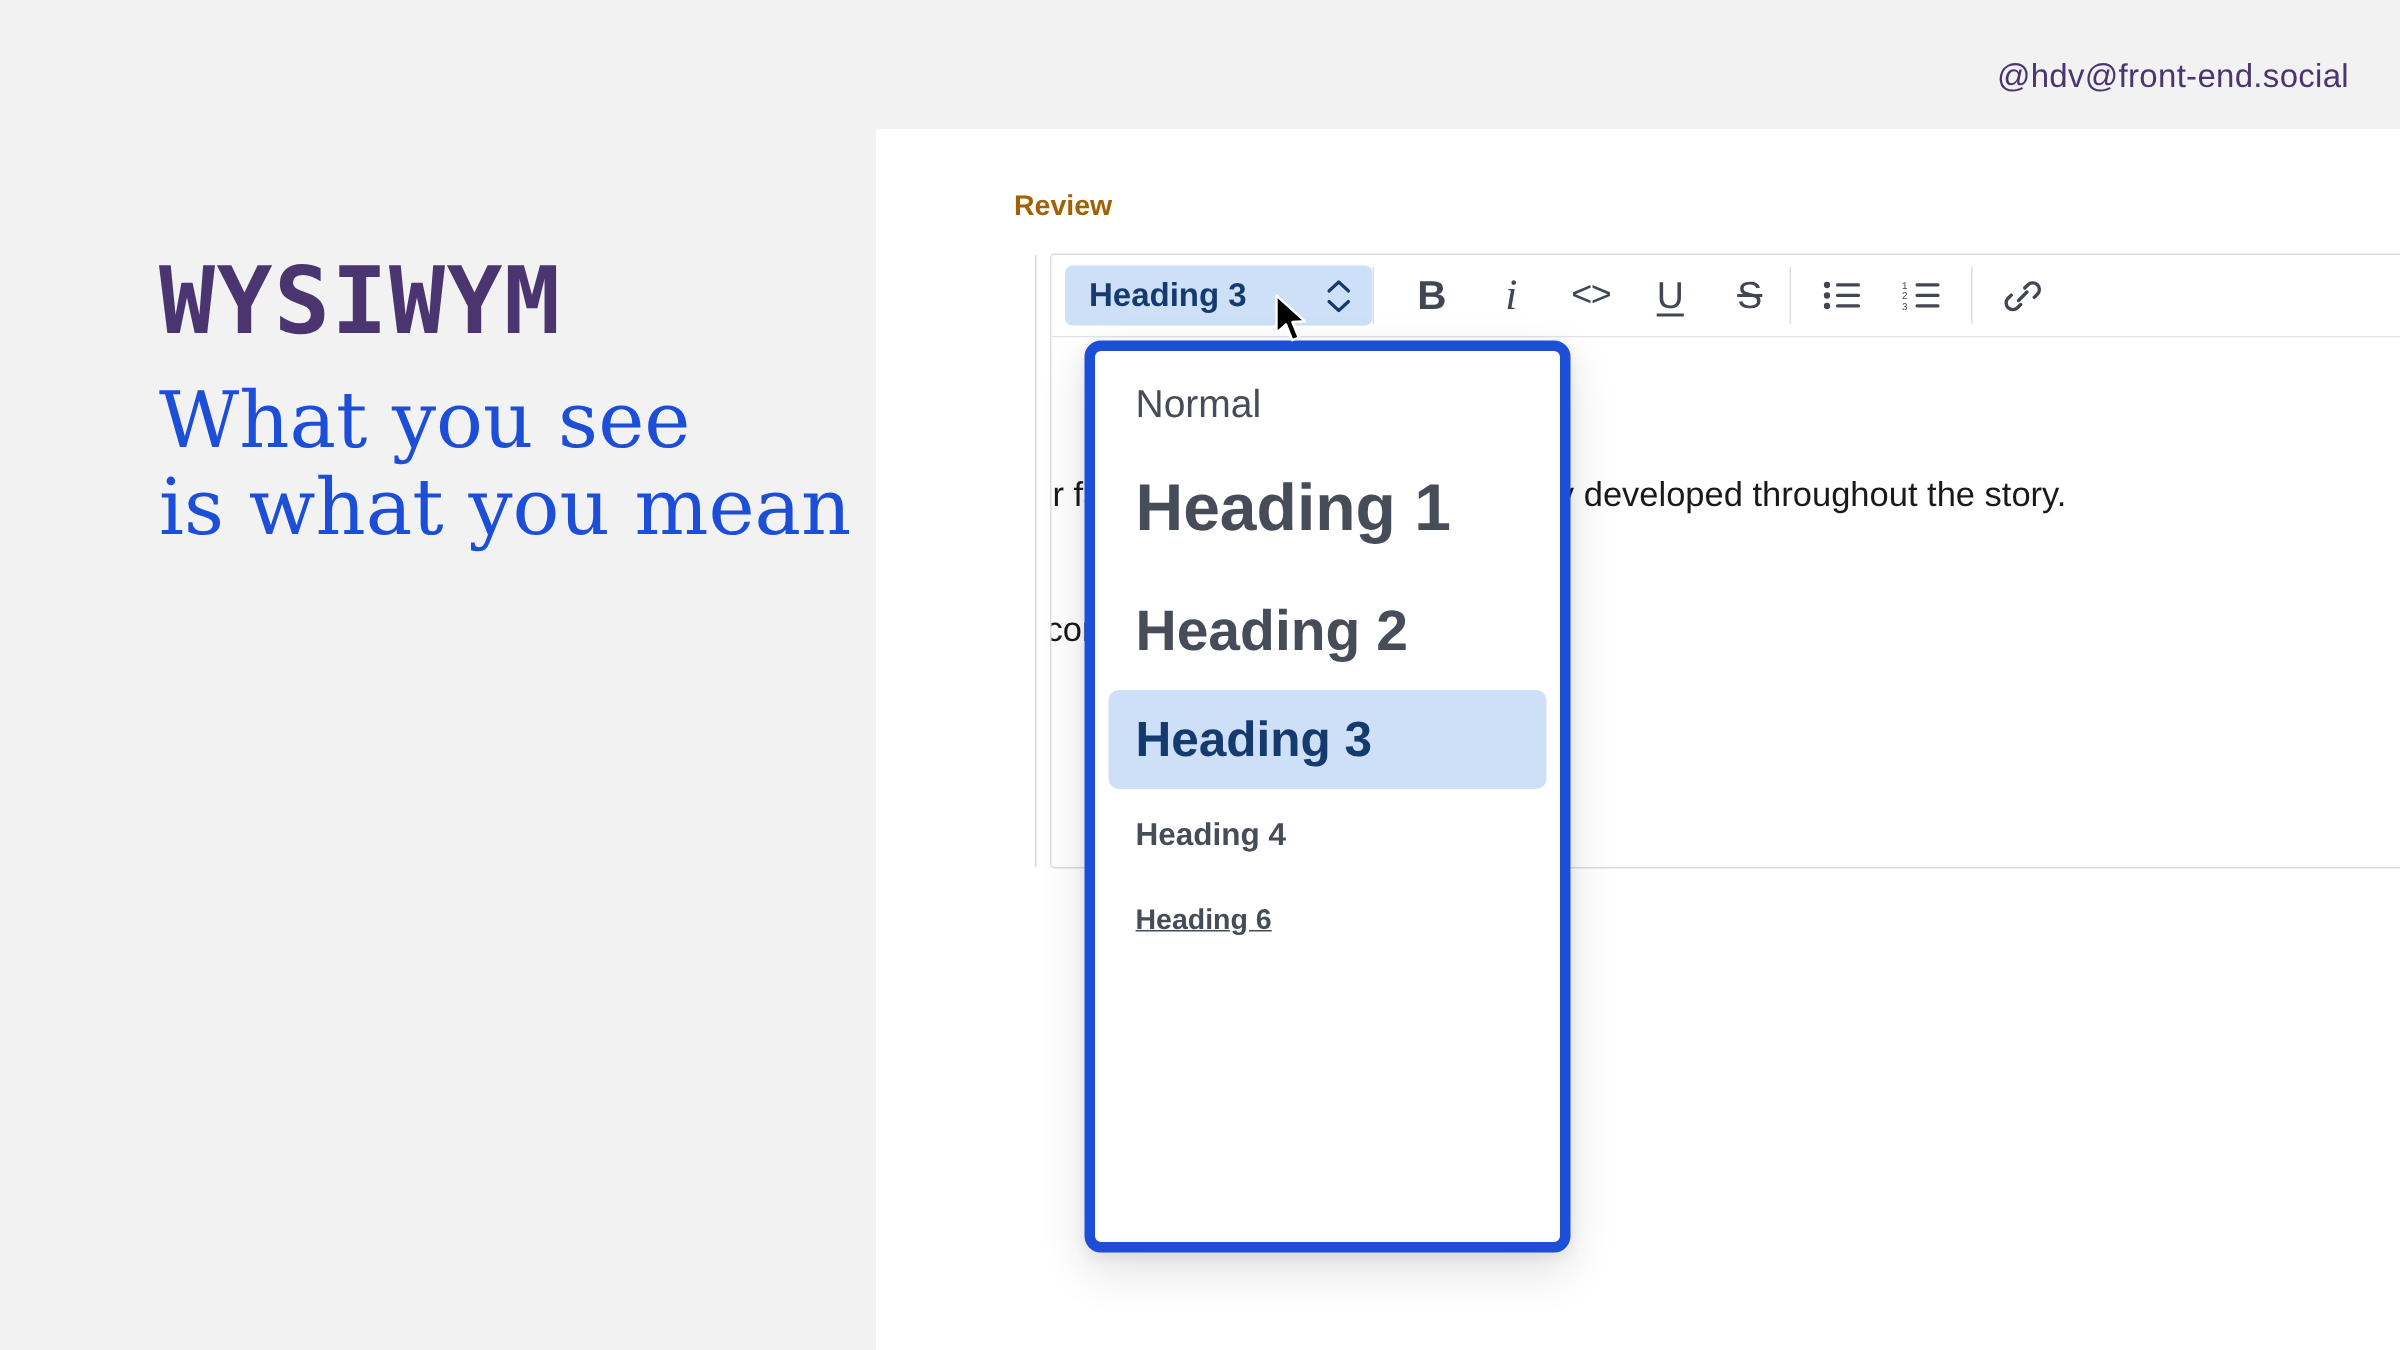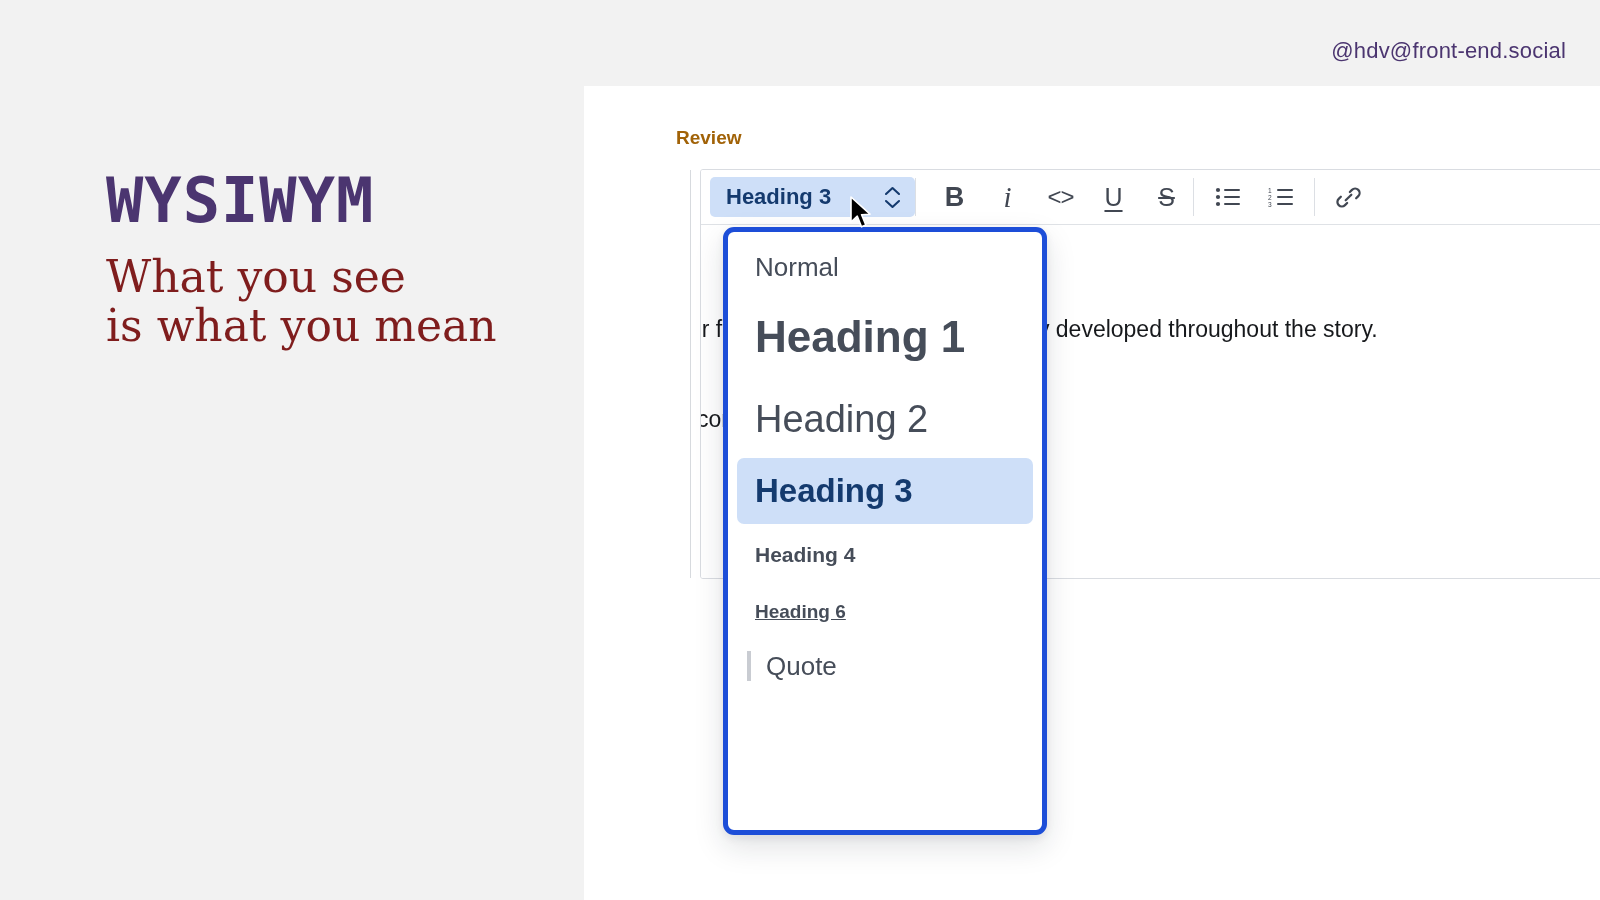--- a/index.html
+++ b/index.html
@@ -36,23 +36,23 @@
     color: #4b3570;
     line-height: 1;
     white-space: nowrap;
   }
 
   #tagline {
     position: absolute;
     left: 106px;
     top: 252px;
     font-family: "DejaVu Serif", serif;
-    font-size: 44px;
+    font-size: 52px;
     line-height: 1.12;
-    color: #7f1d1d;
+    color: #1d4ed8;
     white-space: pre-line;
     font-weight: normal;
   }
 
   
   #handle {
     position: absolute;
     right: 34px;
     top: 38px;
     font-size: 22px;
@@ -182,39 +182,39 @@
   #doc-line-2 { position: absolute; left: -160px; top: 178px; }
 
   
   #style-menu {
     position: absolute;
     left: 723px;
     top: 227px;
     width: 324px;
     height: 608px;
     background: #ffffff;
-    border: 5px solid #1d4ed8;
+    border: 7px solid #1d4ed8;
     border-radius: 11px;
     box-shadow: 0 12px 30px rgba(23,30,50,.13), 0 3px 9px rgba(23,30,50,.07);
     padding: 8px 9px;
     z-index: 40;
   }
 
   .menu-item {
     display: flex;
     align-items: center;
     border-radius: 7px;
     padding: 0 18px;
     color: #464d59;
     cursor: pointer;
     white-space: nowrap;
   }
   .mi-normal  { height: 54px; font-size: 26px; font-weight: normal; }
   .mi-h1      { height: 86px; font-size: 44px; font-weight: bold; }
-  .mi-h2      { height: 78px; font-size: 38px; font-weight: normal; }
+  .mi-h2      { height: 78px; font-size: 38px; font-weight: bold; }
   .mi-h3      { height: 66px; font-size: 33px; font-weight: bold; }
   .mi-h4      { height: 62px; font-size: 21px; font-weight: bold; }
   .mi-h5      { height: 56px; font-size: 24px; font-weight: bold; }
   .mi-h6      { height: 52px; font-size: 19px; font-weight: bold; text-decoration: underline; }
   .mi-quote   { height: 56px; font-size: 26px; font-weight: normal; padding-left: 10px; }
 
   .menu-item.is-selected {
     background: #cedff8;
     color: #143a6e;
   }
@@ -358,22 +358,18 @@
 
   <div class="menu-item mi-h4">
     <span>Heading 4</span>
   </div>
 
 
   <div class="menu-item mi-h6">
     <span>Heading 6</span>
   </div>
 
-  <div class="menu-item mi-quote">
-    <span class="quote-bar"></span>
-    <span>Quote</span>
-  </div>
 
 </div>
 
 <svg id="mouse-cursor" viewBox="0 0 26 34">
   <path d="M2 1 L2 26 L8.3 20.2 L12.5 30.8 L16.8 29 L12.6 18.7 L21 18.2 Z" fill="#000000" stroke="#ffffff" stroke-width="1.6" stroke-linejoin="round"></path>
 </svg>
 
 </body></html>

